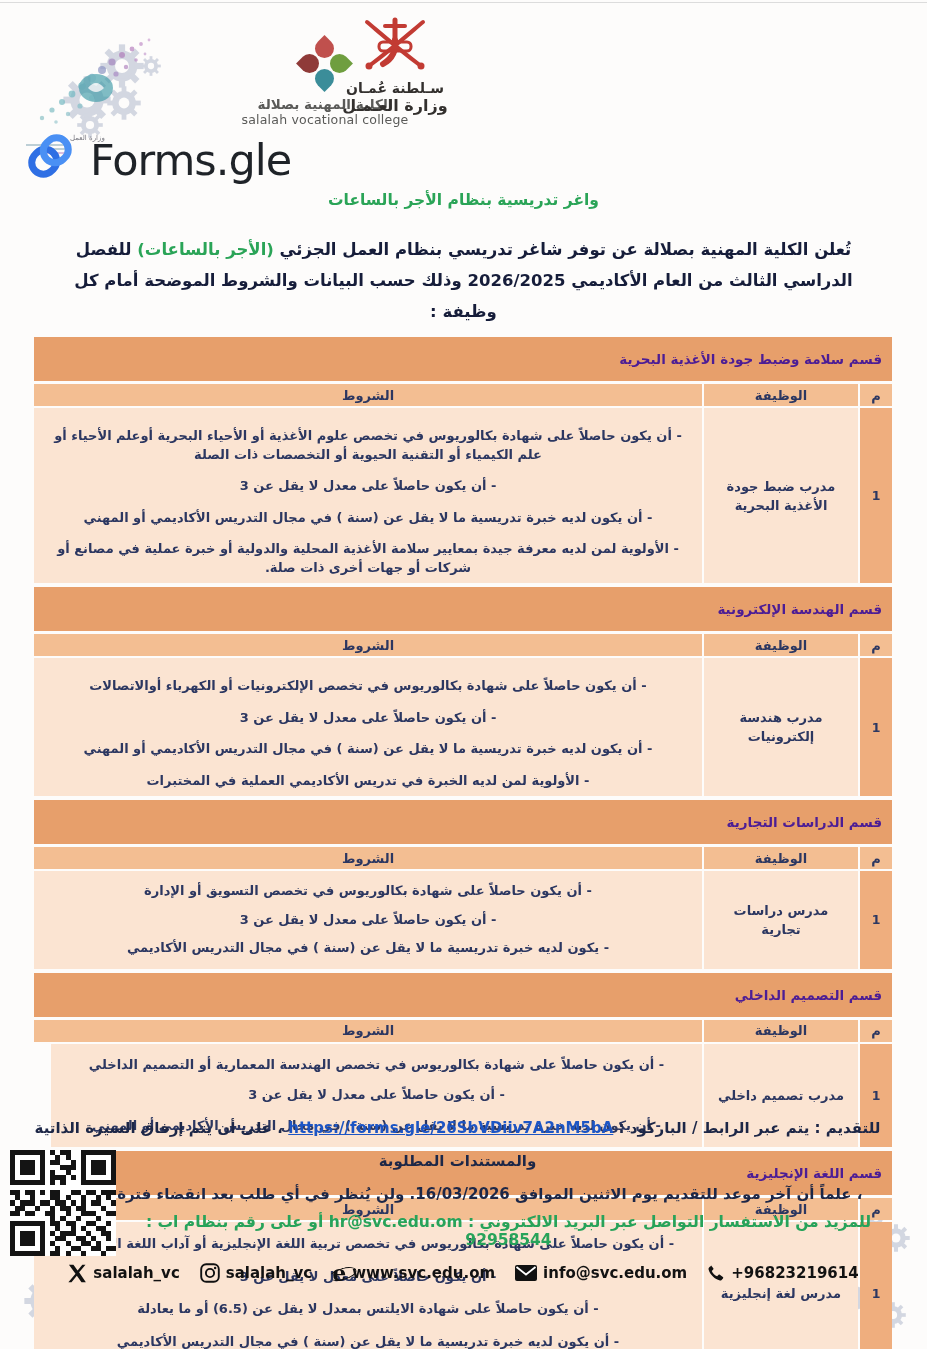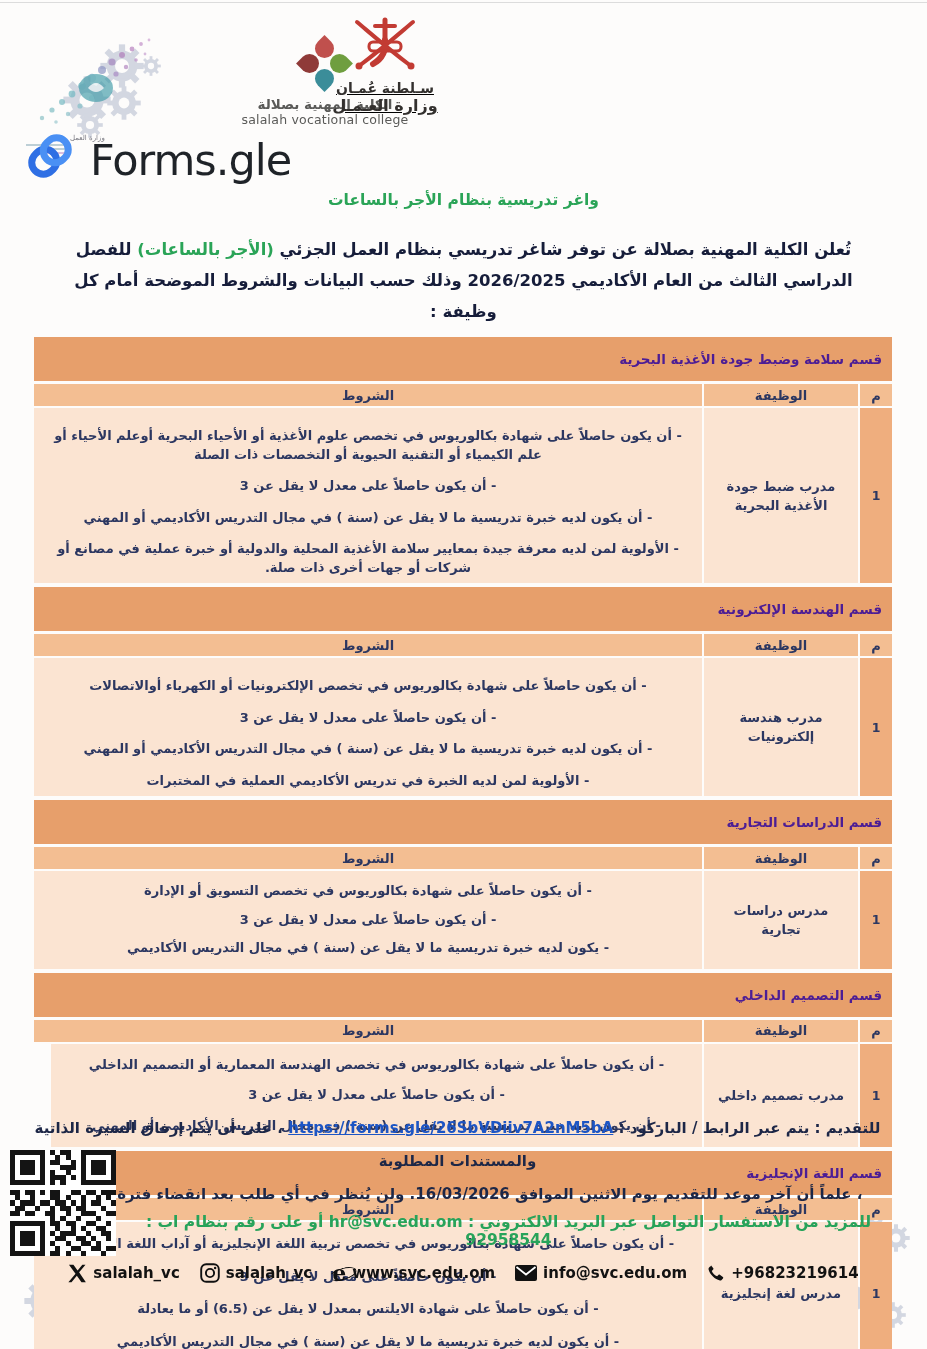--- a/index.html
+++ b/index.html
@@ -18,21 +18,21 @@
   .pinwheel { position:relative; width:64px; height:56px; margin:0 auto 4px; }
   .petal { position:absolute; width:19px; height:19px; left:22px; top:18px; }
   .petal i { display:block; width:100%; height:100%; border-radius:58% 58% 58% 0; }
   .petal.p1 { transform:translate(0,-15px) rotate(135deg); }
   .petal.p2 { transform:translate(15px,0) rotate(225deg); }
   .petal.p3 { transform:translate(0,15px) rotate(315deg); }
   .petal.p4 { transform:translate(-15px,0) rotate(45deg); }
   .college-ar { font-size:13.5px; font-weight:bold; color:#5a5a58; }
   .college-en { font-size:12.5px; color:#5a5a58; letter-spacing:.2px; }
 
-  .oman-emblem { position:absolute; top:14px; left:320px; width:130px; text-align:center;text-decoration:underline; }
+  .oman-emblem { position:absolute; top:14px; left:330px; width:130px; text-align:center; }
   .emblem-ar1 { font-size:14px; font-weight:bold; color:#33302e; margin-top:2px; }
   .emblem-ar2 { font-size:16px; font-weight:bold; color:#33302e; }
 
   .mol-logo { position:absolute; top:30px; left:12px; width:155px; height:108px; opacity:.9; }
   .mol-caption { position:absolute; top:104px; left:58px; font-size:7px; color:#6b6b74; direction:rtl; }
   .mol-lines { position:absolute; top:112px; left:14px; width:44px; }
   .mol-lines div { height:2px; margin:2px 0; background:#9fb9c4; opacity:.75; }
 
   .formsgle { position:absolute; top:126px; left:22px; display:flex; align-items:center; gap:12px;
               direction:ltr; }

